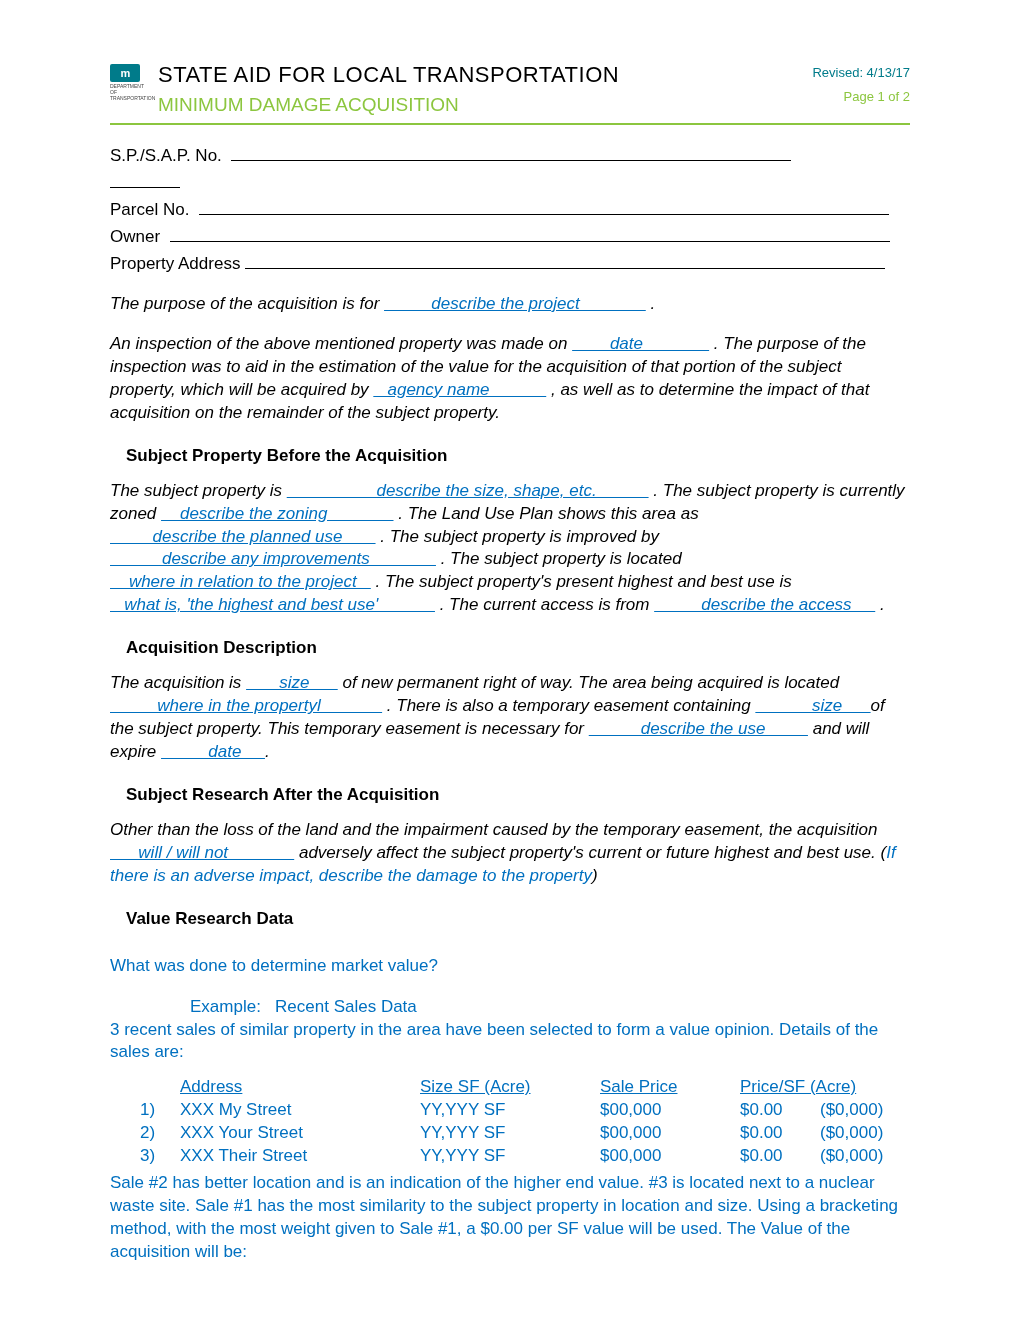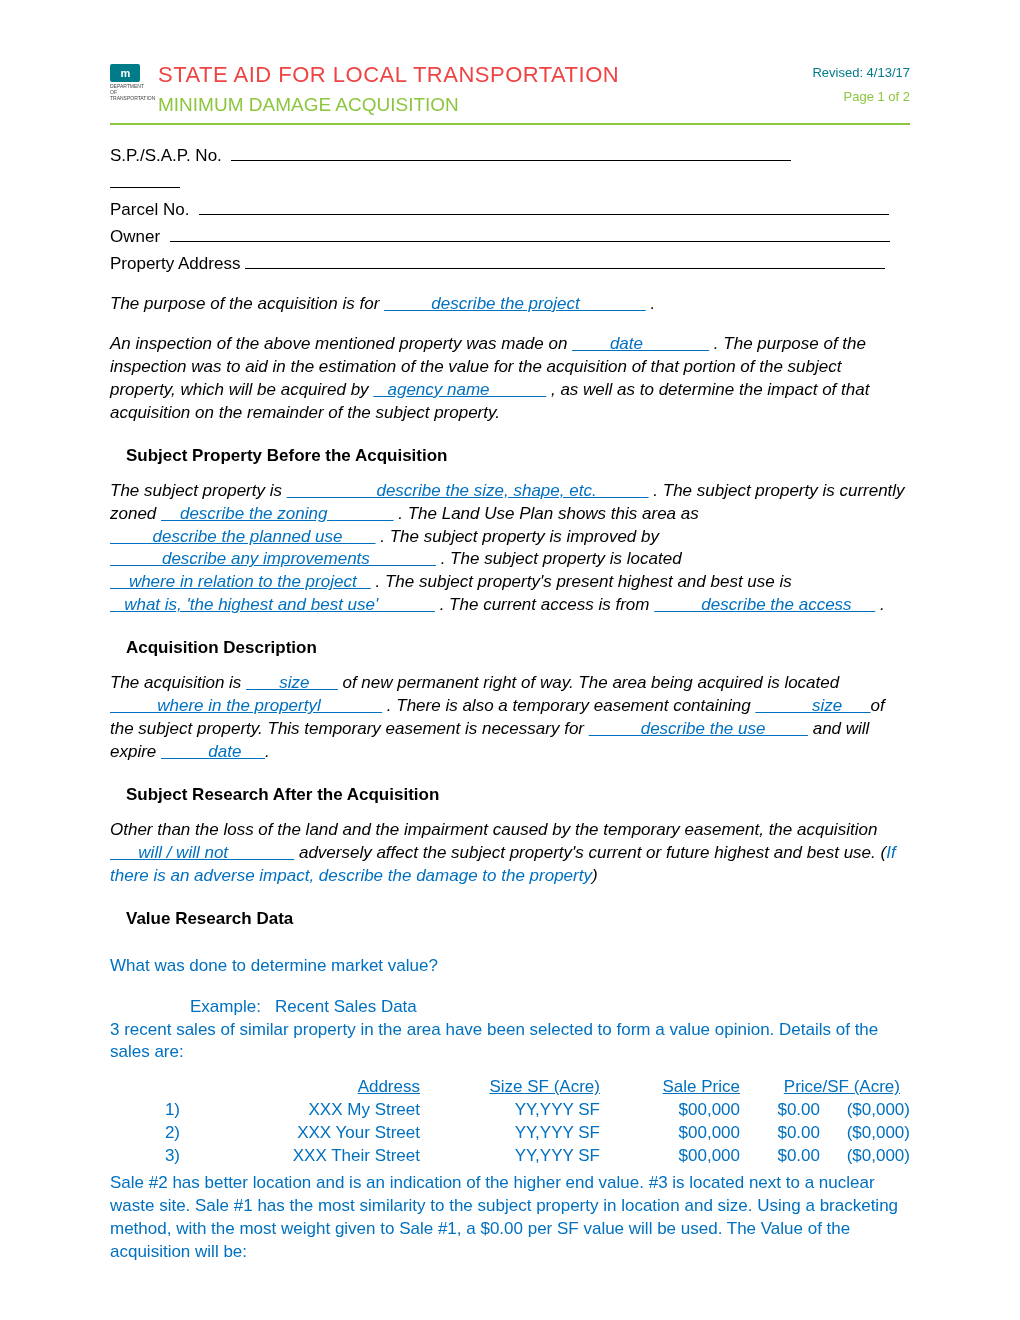--- a/index.html
+++ b/index.html
@@ -49,21 +49,21 @@
   .logo .sub {
     font-size: 5px;
     color: #444;
     line-height: 6px;
     text-align: left;
     margin-top: 1px;
   }
   .title-block { }
   .title-main {
     font-size: 22px;
-    color: #ef4444;
+    color: #000000;
     letter-spacing: 0.5px;
   }
   .title-sub {
     font-size: 19px;
     color: #8cc63f;
     margin-top: 2px;
   }
   .header-right {
     text-align: right;
     font-size: 13px;
@@ -106,21 +106,20 @@
     color: #0070c0;
     text-decoration: underline;
     white-space: pre;
   }
   .instr {
     color: #0070c0;
   }
   .sales-table {
     margin-left: 30px;
     margin-top: 12px;
-    text-align: right;
   }
   .sales-table .row {
     display: flex;
     color: #0070c0;
   }
   .sales-table .hdr span {
     text-decoration: underline;
   }
   .sales-table .c1 { width: 40px; }
   .sales-table .c2 { width: 240px; }

